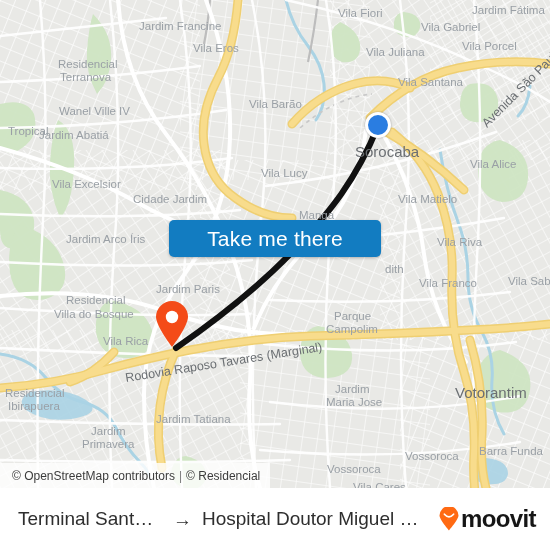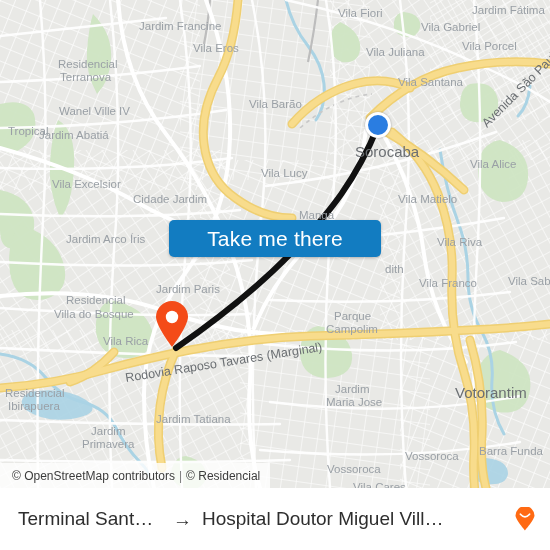--- a/index.html
+++ b/index.html
@@ -365,16 +365,17 @@
       <div class="endpoint" id="origin-name">Terminal Santo A...</div>
       <div class="arrow-icon">→</div>
       <div class="endpoint" id="dest-name">Hospital Doutor Miguel Villa N...</div>
     </div>
 
     <div id="moovit-logo">
       <svg width="22" height="24" viewBox="0 0 22 24" xmlns="http://www.w3.org/2000/svg">
         <path id="moovit-pin-path" d="M11 23.5 C 11 23.5 20.5 12.5 20.5 8.6 A 9.5 9.5 0 1 0 1.5 8.6 C 1.5 12.5 11 23.5 11 23.5 Z" fill="#ff6a13"></path>
         <path d="M6.4 7.2 q4.6 5.2 9.2 0" fill="none" stroke="#ffffff" stroke-width="1.7" stroke-linecap="round"></path>
       </svg>
+      <span class="wordmark">moovit</span>
     </div>
   </div>
 
 </div>
 
 </body></html>

